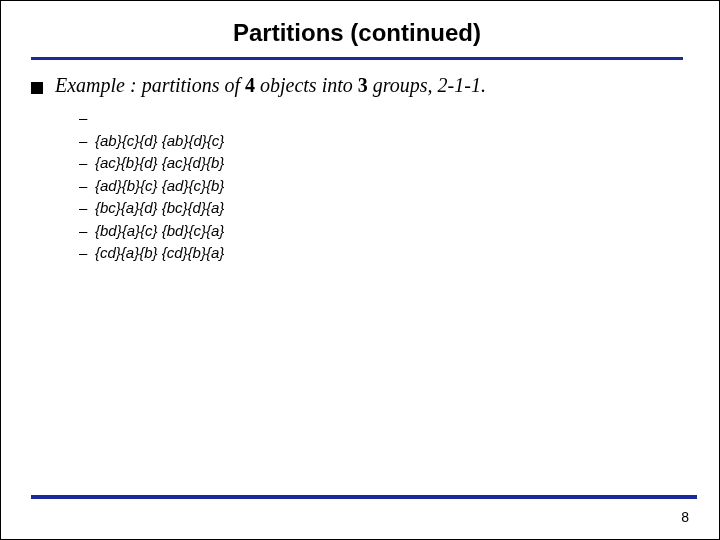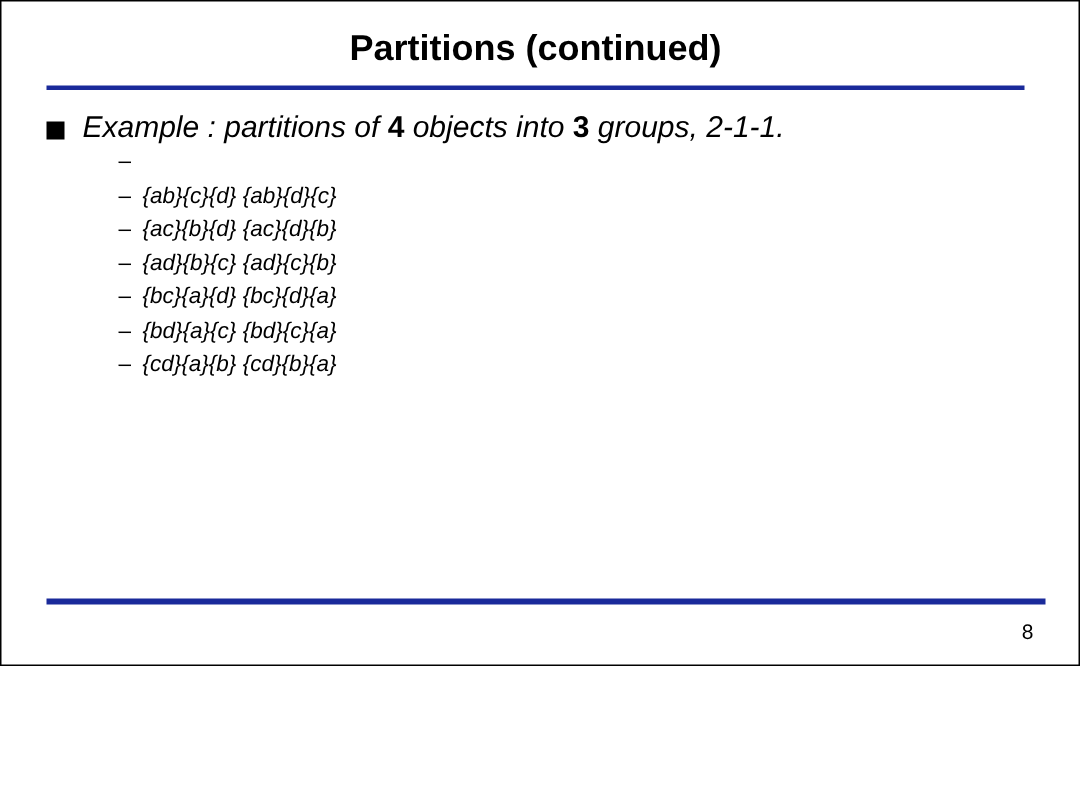--- a/index.html
+++ b/index.html
@@ -8,43 +8,44 @@
     width: 720px;
     height: 540px;
     background: #fff;
     font-family: Arial, Helvetica, sans-serif;
     color: #000;
     overflow: hidden;
   }
   .slide {
     box-sizing: border-box;
     width: 720px;
-    height: 444px;
+    height: 540px;
     border: 1px solid #000;
     padding: 18px 36px 10px 30px;
     position: relative;
   }
   .title {
     text-align: center;
     font-size: 24px;
     font-weight: 700;
     font-family: Arial, Helvetica, sans-serif;
     margin: 0 0 10px 0;
   }
   .rule {
     height: 0;
     border-top: 3px solid #1a2a9a;
     margin: 0 0 14px 0;
   }
   .bullet-row {
     display: flex;
     align-items: baseline;
-    font-family: Liberation Sans, sans-serif;
+    font-family: Liberation Serif, serif;
     font-style: italic;
     font-size: 20px;
+    margin-bottom: 10px;
   }
   .square-bullet {
     width: 12px;
     height: 12px;
     background: #000;
     display: inline-block;
     margin-right: 12px;
     position: relative;
     top: 2px;
     flex-shrink: 0;

